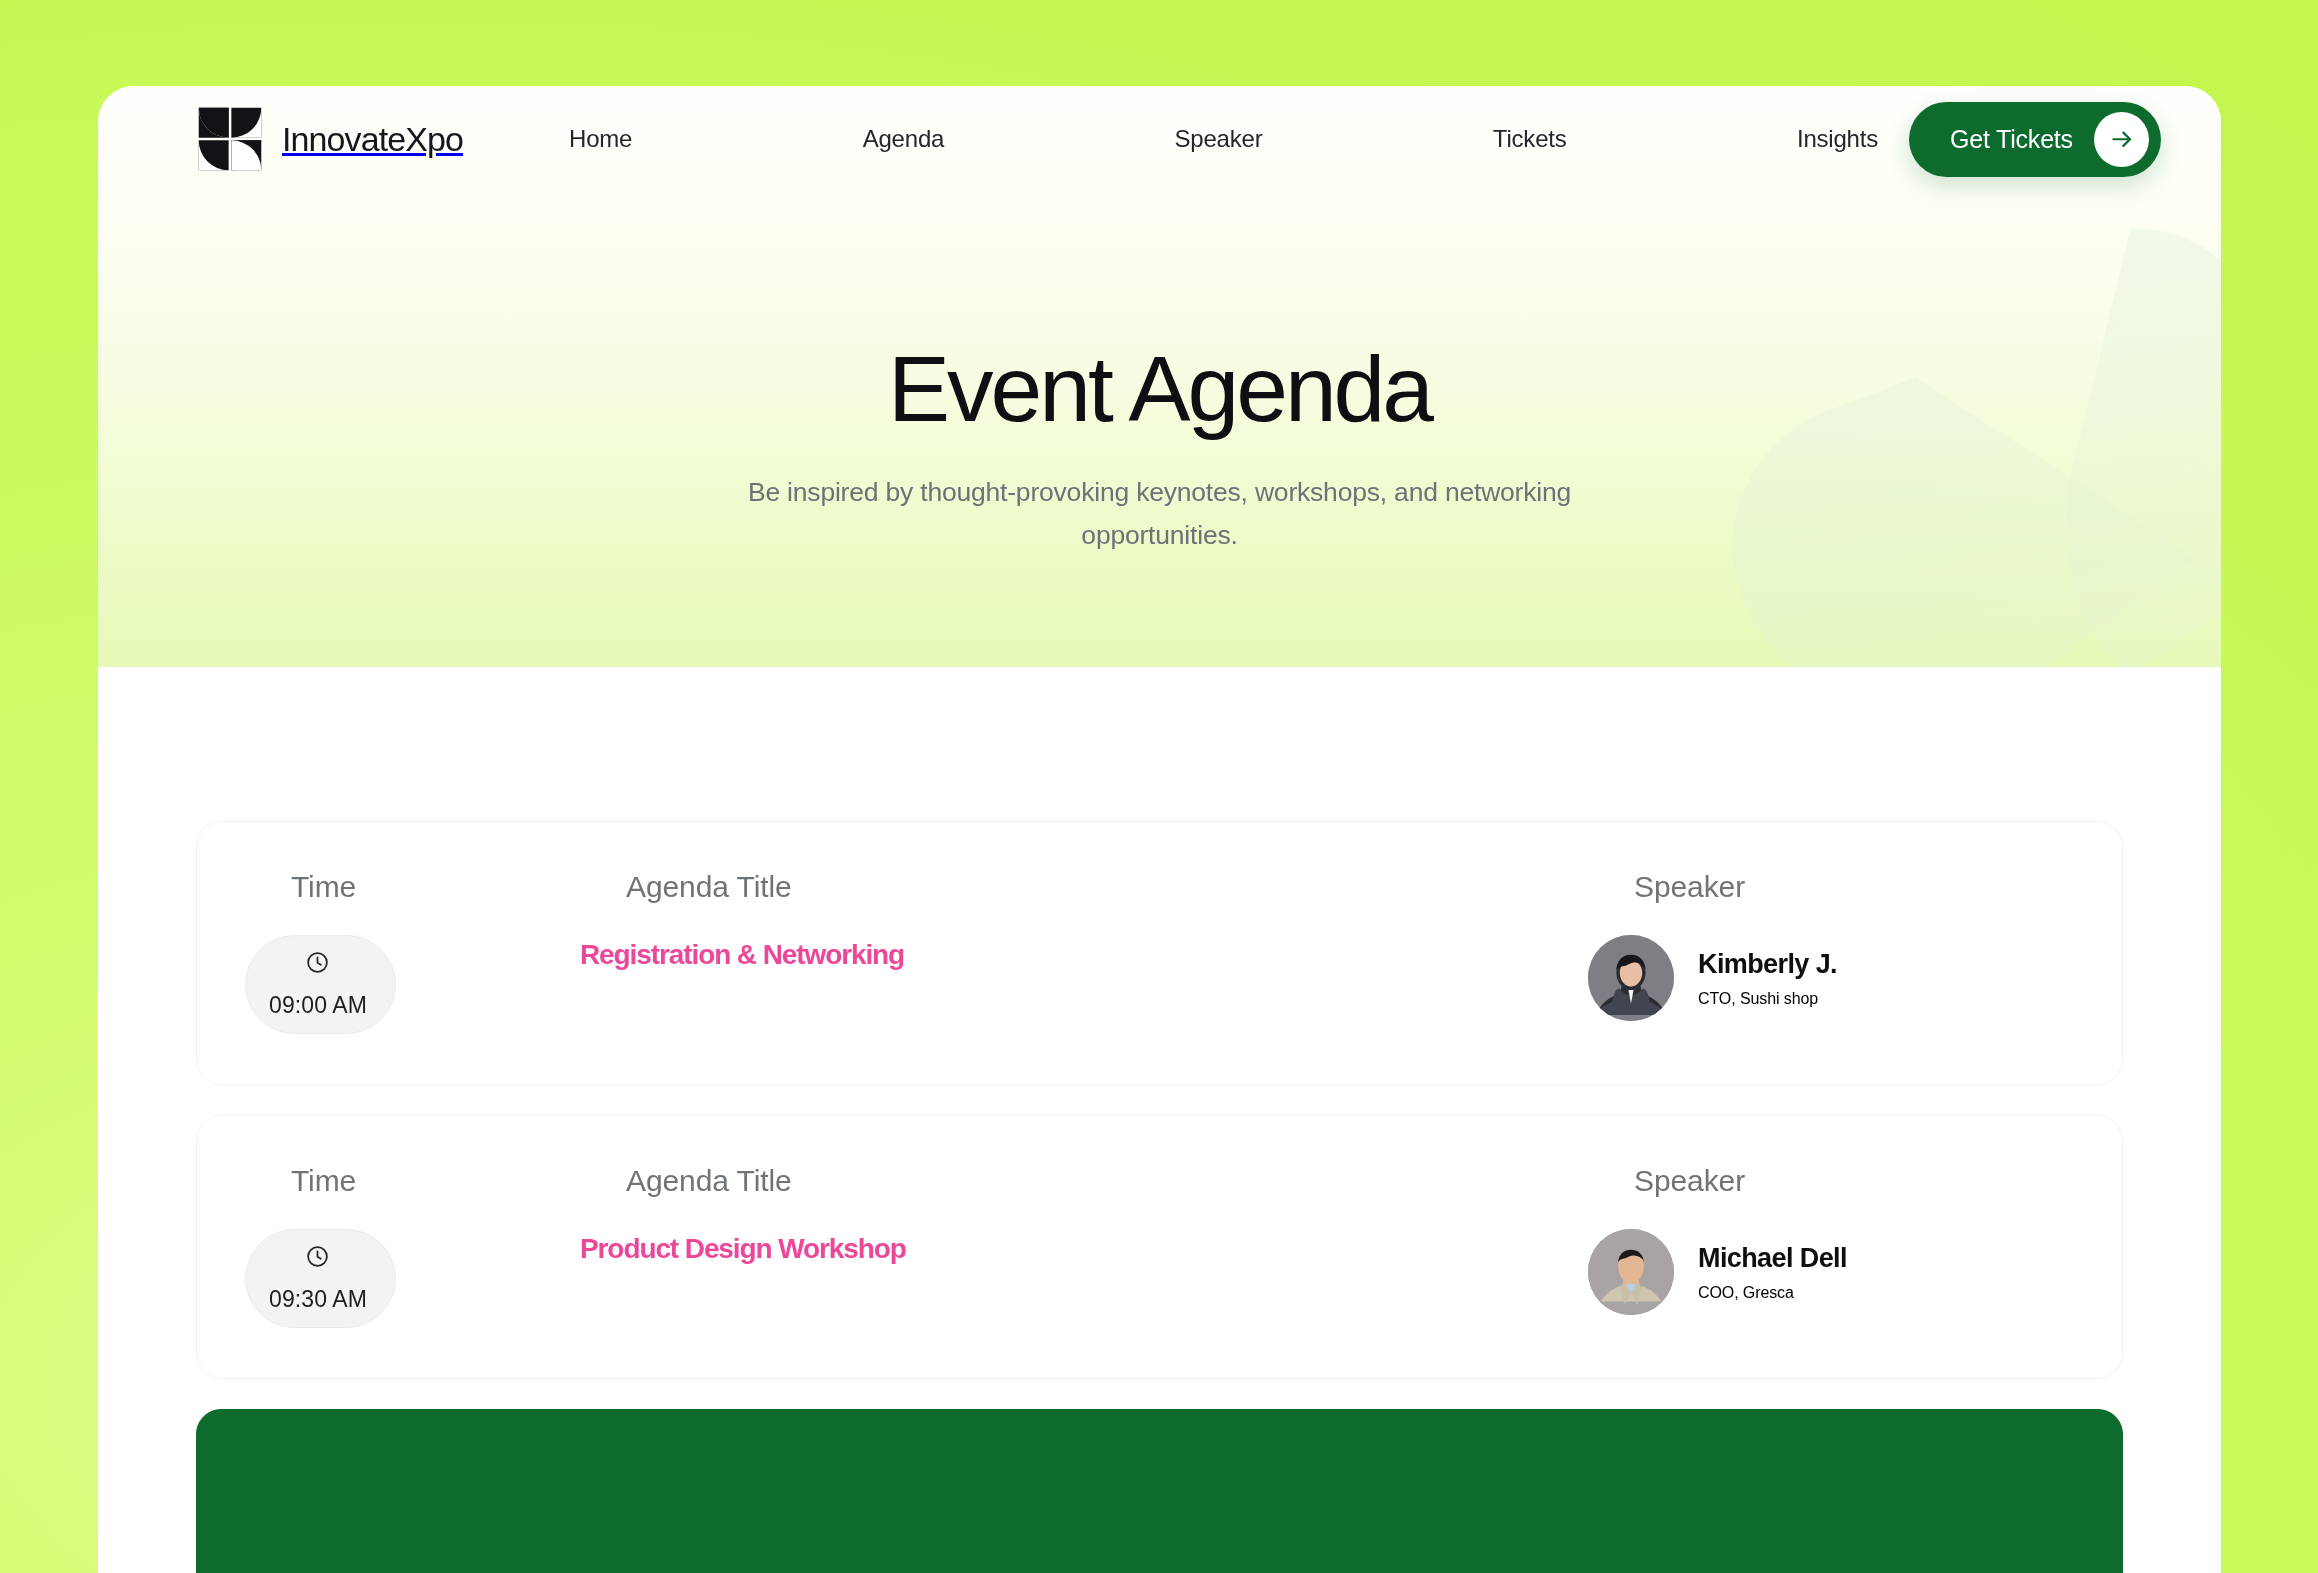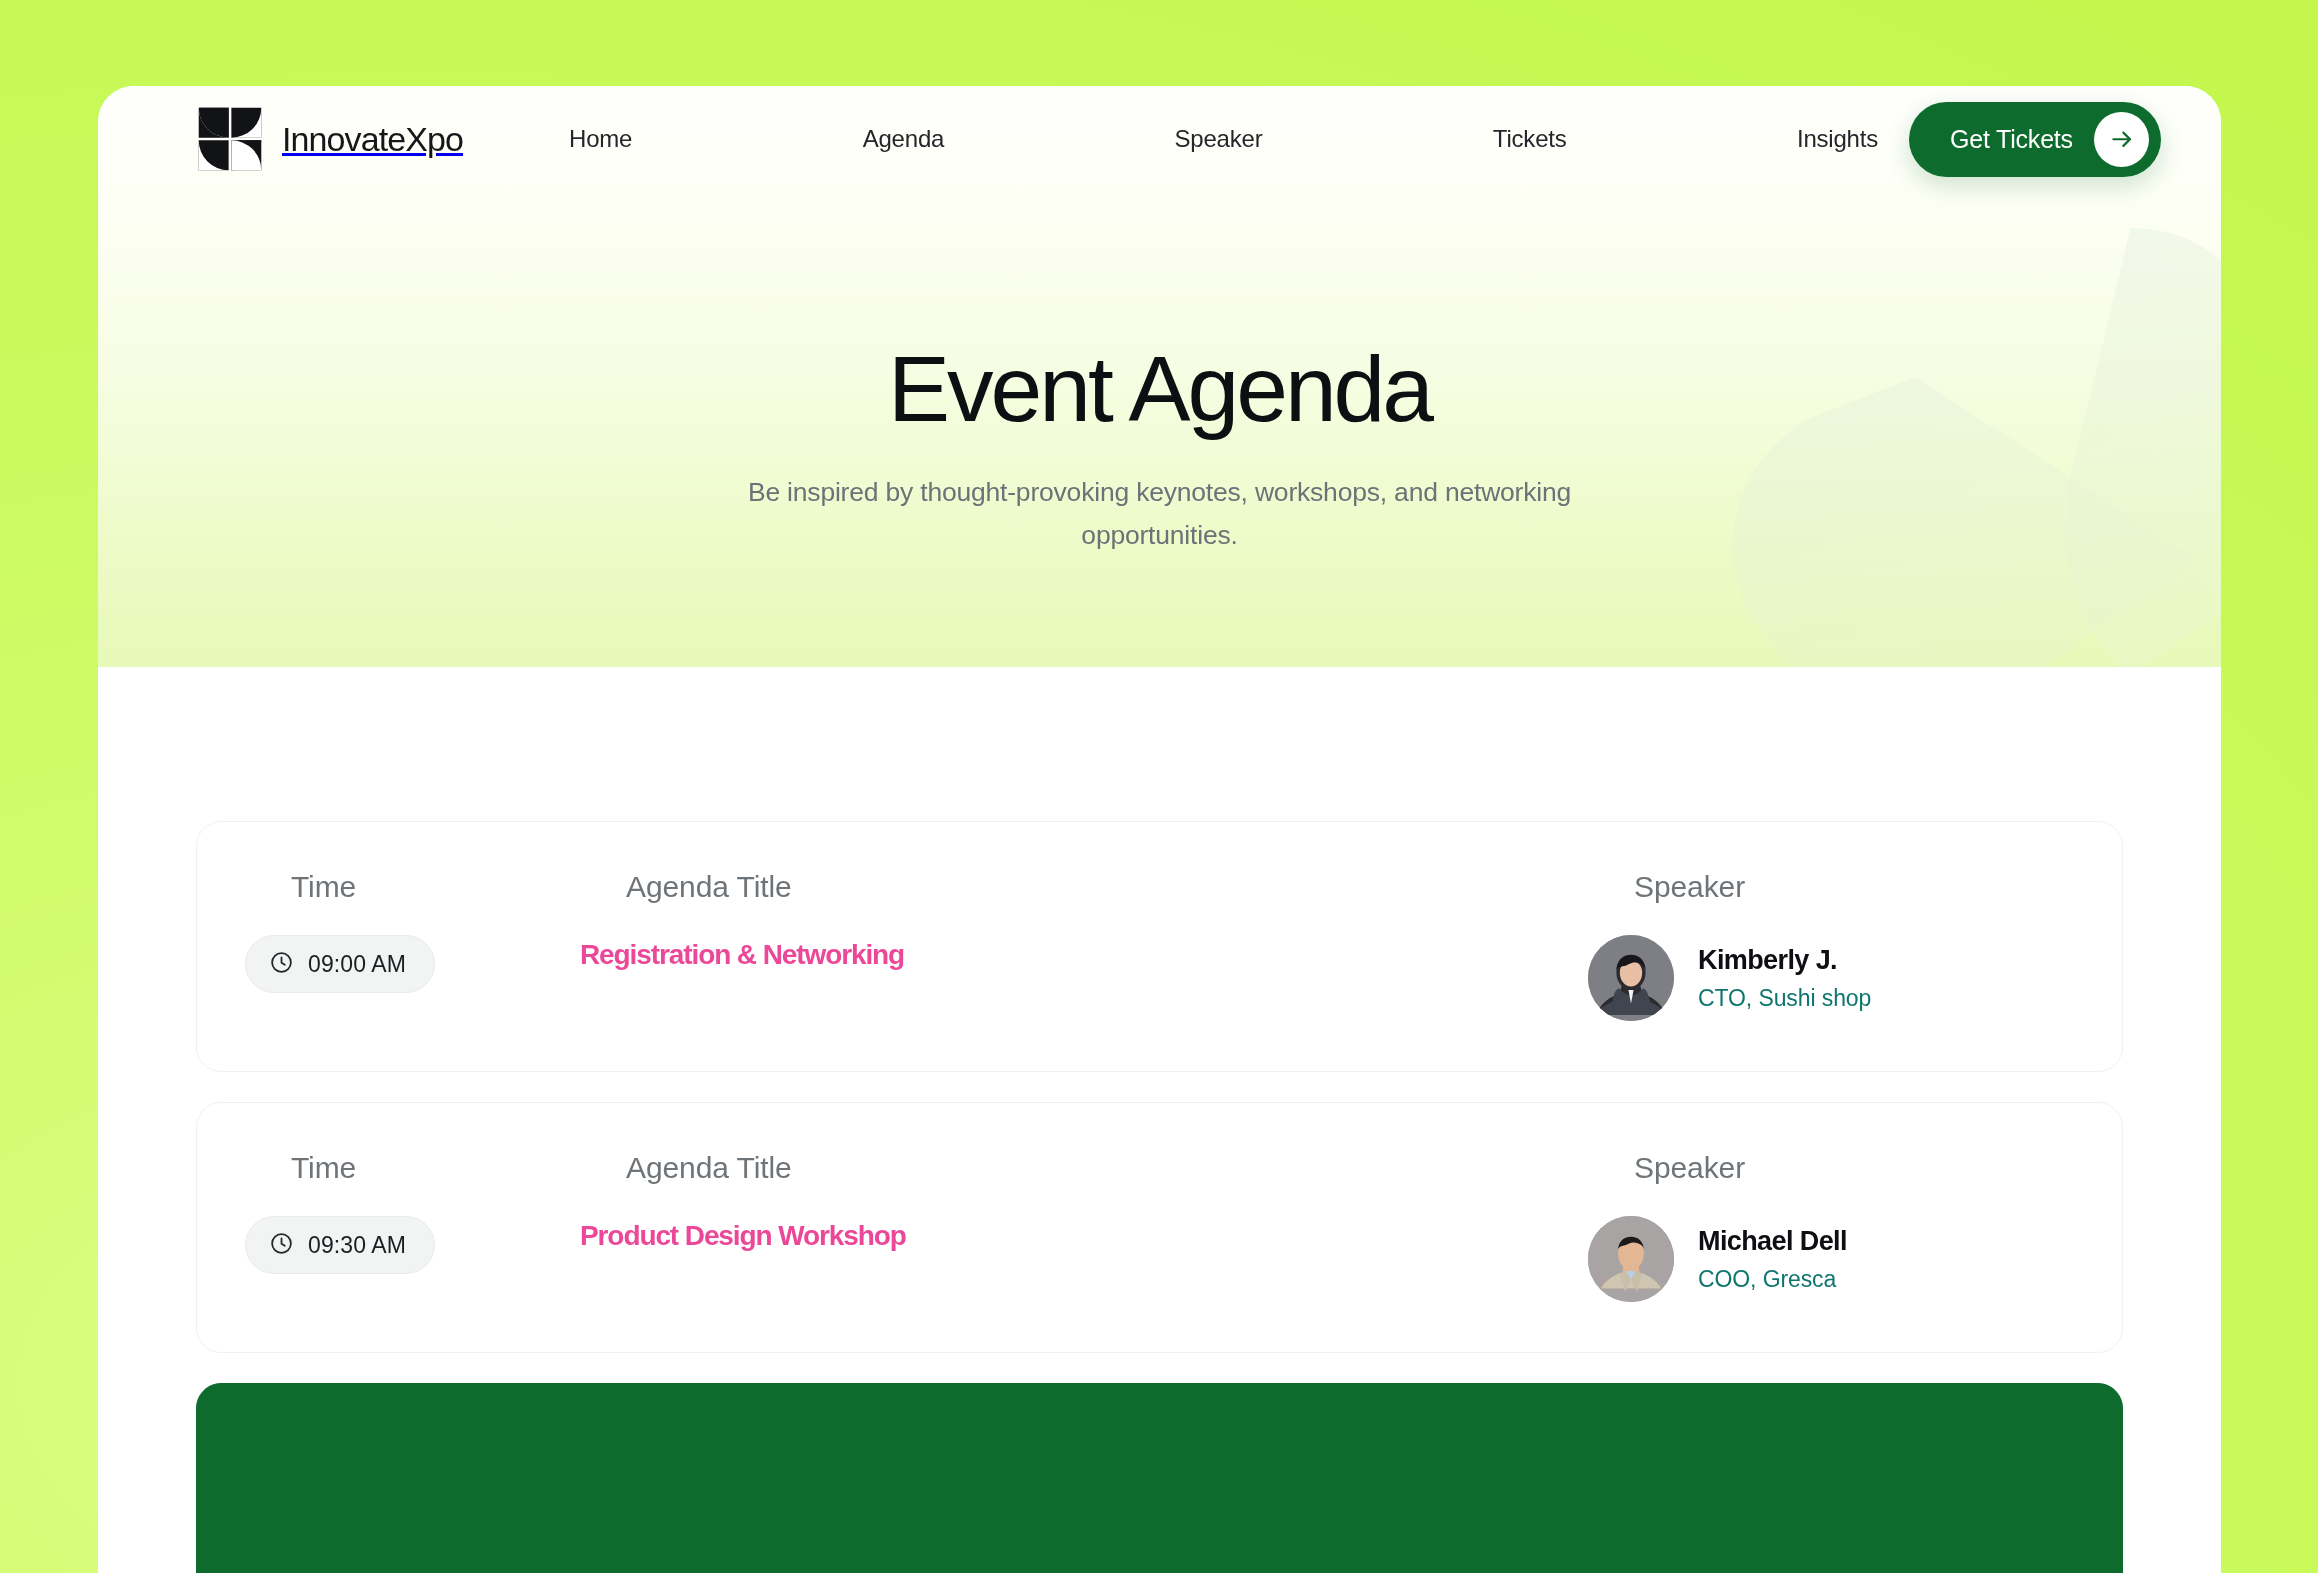--- a/index.html
+++ b/index.html
@@ -237,20 +237,21 @@
   }
 
   .time-pill {
     display: inline-flex;
     align-items: center;
     gap: 14px;
     background: #f2f3f3;
     border: 1.7px solid #e9eaea;
     border-radius: 827px;
     padding: 14px 28px 14px 23px;
+    flex-direction: column;
   }
 
   .time-pill-text {
     font-size: 23px;
     font-weight: 500;
     color: #1b1e22;
     letter-spacing: 0.1px;
     white-space: nowrap;
   }
 
@@ -283,23 +284,23 @@
   .speaker-name {
     font-size: 27px;
     font-weight: 700;
     letter-spacing: -0.6px;
     color: #0d0f12;
     line-height: 1.2;
   }
 
   .speaker-role {
     margin-top: 9px;
-    font-size: 23px;
+    font-size: 16px;
     font-weight: 400;
-    color: #0f766e;
+    color: #000000;
     letter-spacing: -0.1px;
   }
 
   
   .agenda-card.is-highlight {
     background: #0c6b2d;
     border-color: #0c6b2d;
     min-height: 248px;
   }
 </style>

